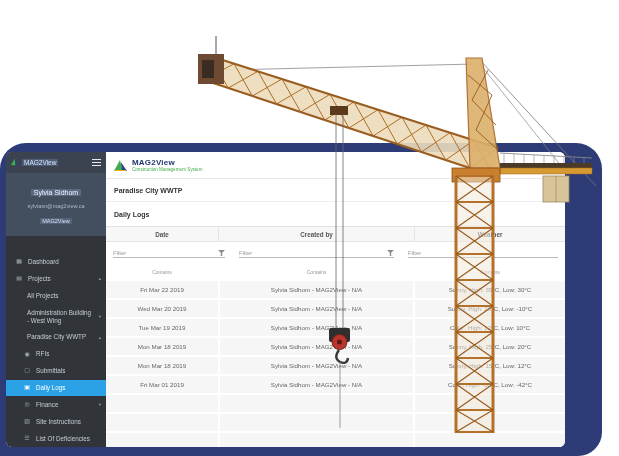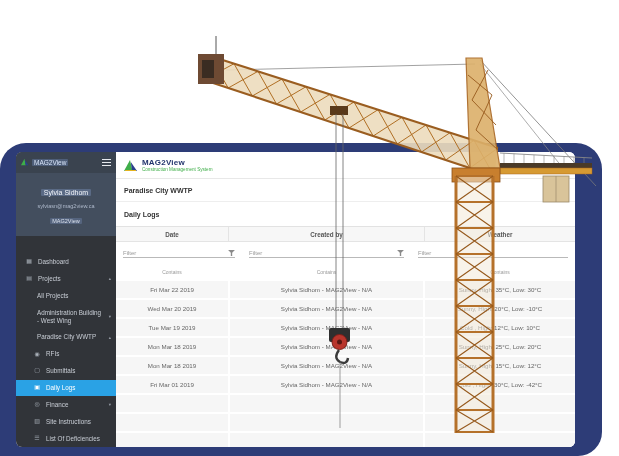--- a/index.html
+++ b/index.html
@@ -2,21 +2,21 @@
 <html><head>
 <meta charset="utf-8">
 <style>
   html,body{margin:0;padding:0;background:#fff;}
   .stage{position:relative;width:619px;height:456px;overflow:hidden;background:#fff;
          font-family:"Liberation Sans","DejaVu Sans",sans-serif;}
   
   .navy-panel{position:absolute;left:0;top:143px;width:602px;height:313px;
               background:#2d3c77;border-radius:26px 26px 24px 0;z-index:1;}
   
-  .app-card{position:absolute;left:16px;top:152px;width:559px;height:295px;
+  .app-card{position:absolute;left:6px;top:152px;width:559px;height:295px;
             border-radius:6px;overflow:hidden;display:flex;background:#fff;z-index:2;}
   
   .sidebar{width:100px;flex-shrink:0;display:flex;flex-direction:column;background:#313439;}
   .sb-top{height:21px;background:#3a434f;display:flex;align-items:center;padding:0 5px;gap:3px;}
   .sb-appname{font-size:6.5px;color:#d7e4f8;background:rgba(125,160,220,.30);padding:0 2px;border-radius:1px;}
   .sb-burger{margin-left:auto;display:flex;flex-direction:column;gap:1.5px;cursor:pointer;}
   .sb-burger i{display:block;width:9px;height:1.4px;background:#e6e9ee;}
   .sb-user{background:#434e5e;text-align:center;padding:8px 4px 9px;}
   .sb-user .name{display:inline-block;font-size:7px;color:#f4f7fc;background:#5a6a85;padding:0 3px;border-radius:1px;}
   .sb-user .email{font-size:5.5px;color:#aeb9cb;margin-top:4px;}

